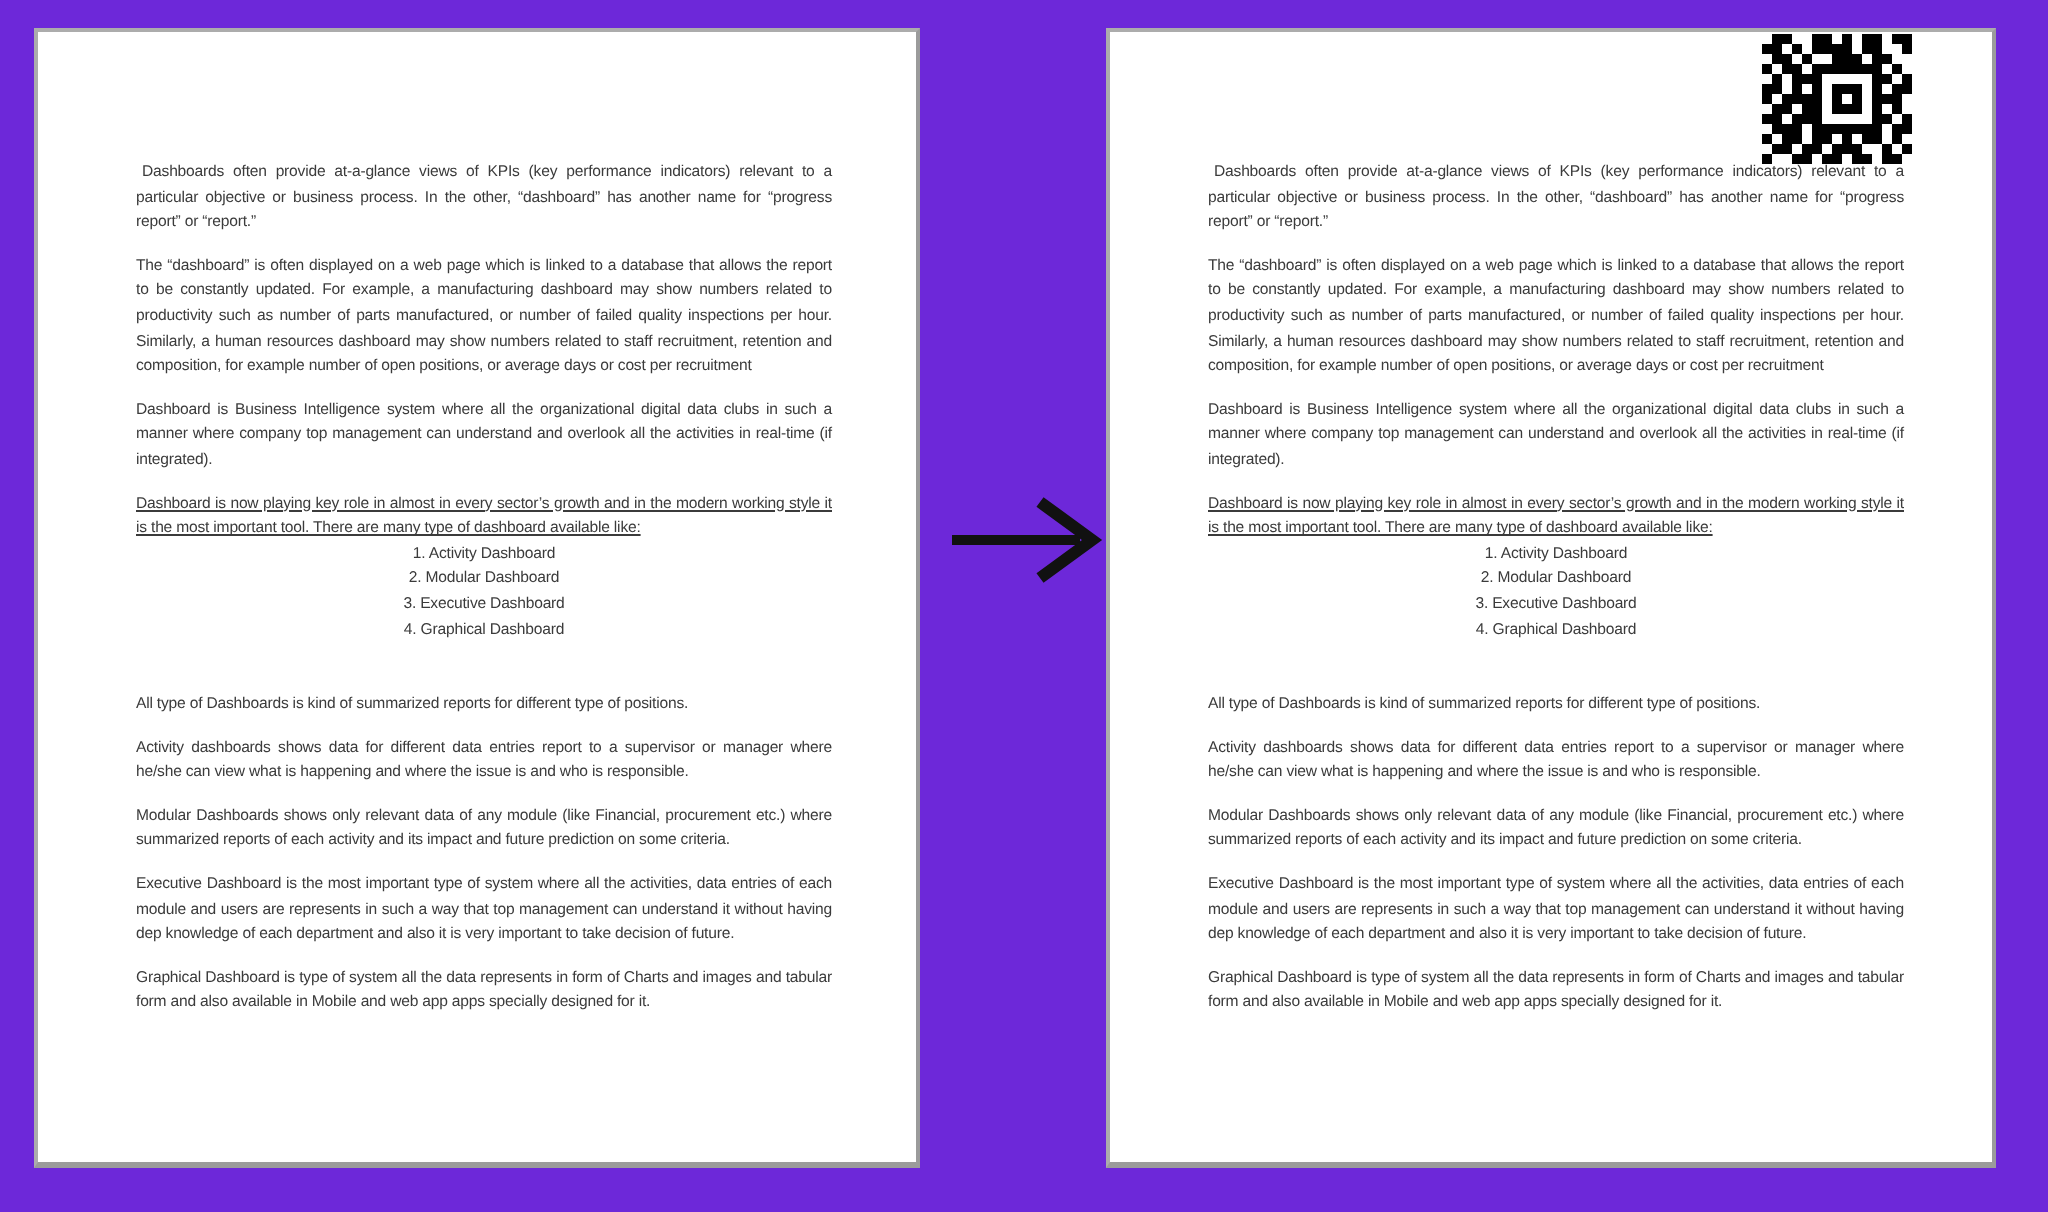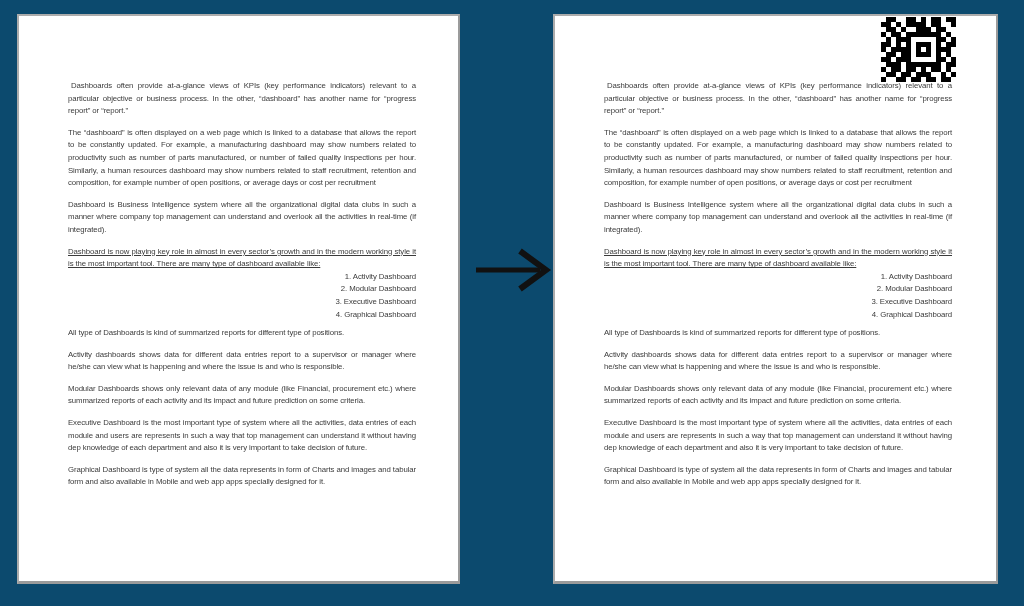--- a/index.html
+++ b/index.html
@@ -8,21 +8,21 @@
     background: #ffffff;
     width: 1024px;
     height: 606px;
     overflow: hidden;
     font-family: "Liberation Sans", sans-serif;
   }
   .canvas {
     position: relative;
     width: 1024px;
     height: 606px;
-    background: #0c4a6e;
+    background: #6d28d9;
   }
   .page {
     position: absolute;
     top: 14px;
     width: 443px;
     height: 570px;
     background: #ffffff;
     border: 2px solid #acacac;
     border-right: 2px solid #9b9b9b;
     border-bottom: 3px solid #9b9b9b;
@@ -41,23 +41,23 @@
     line-height: 12.6px;
   }
   .para {
     margin: 0 0 9px 0;
     text-align: justify;
   }
   .first-para { text-indent: 3px; }
   .no-gap { margin-bottom: 0; text-decoration: underline; }
   .list-line {
     margin: 0;
-    text-align: right;
-  }
-  .gap-after { margin-bottom: 6px; }
+    text-align: center;
+  }
+  .gap-after { margin-bottom: 25px; }
   .arrow-wrap {
     position: absolute;
     left: 474px;
     top: 247px;
     width: 82px;
     height: 46px;
   }
   .qr {
     position: absolute;
     top: 1px;

